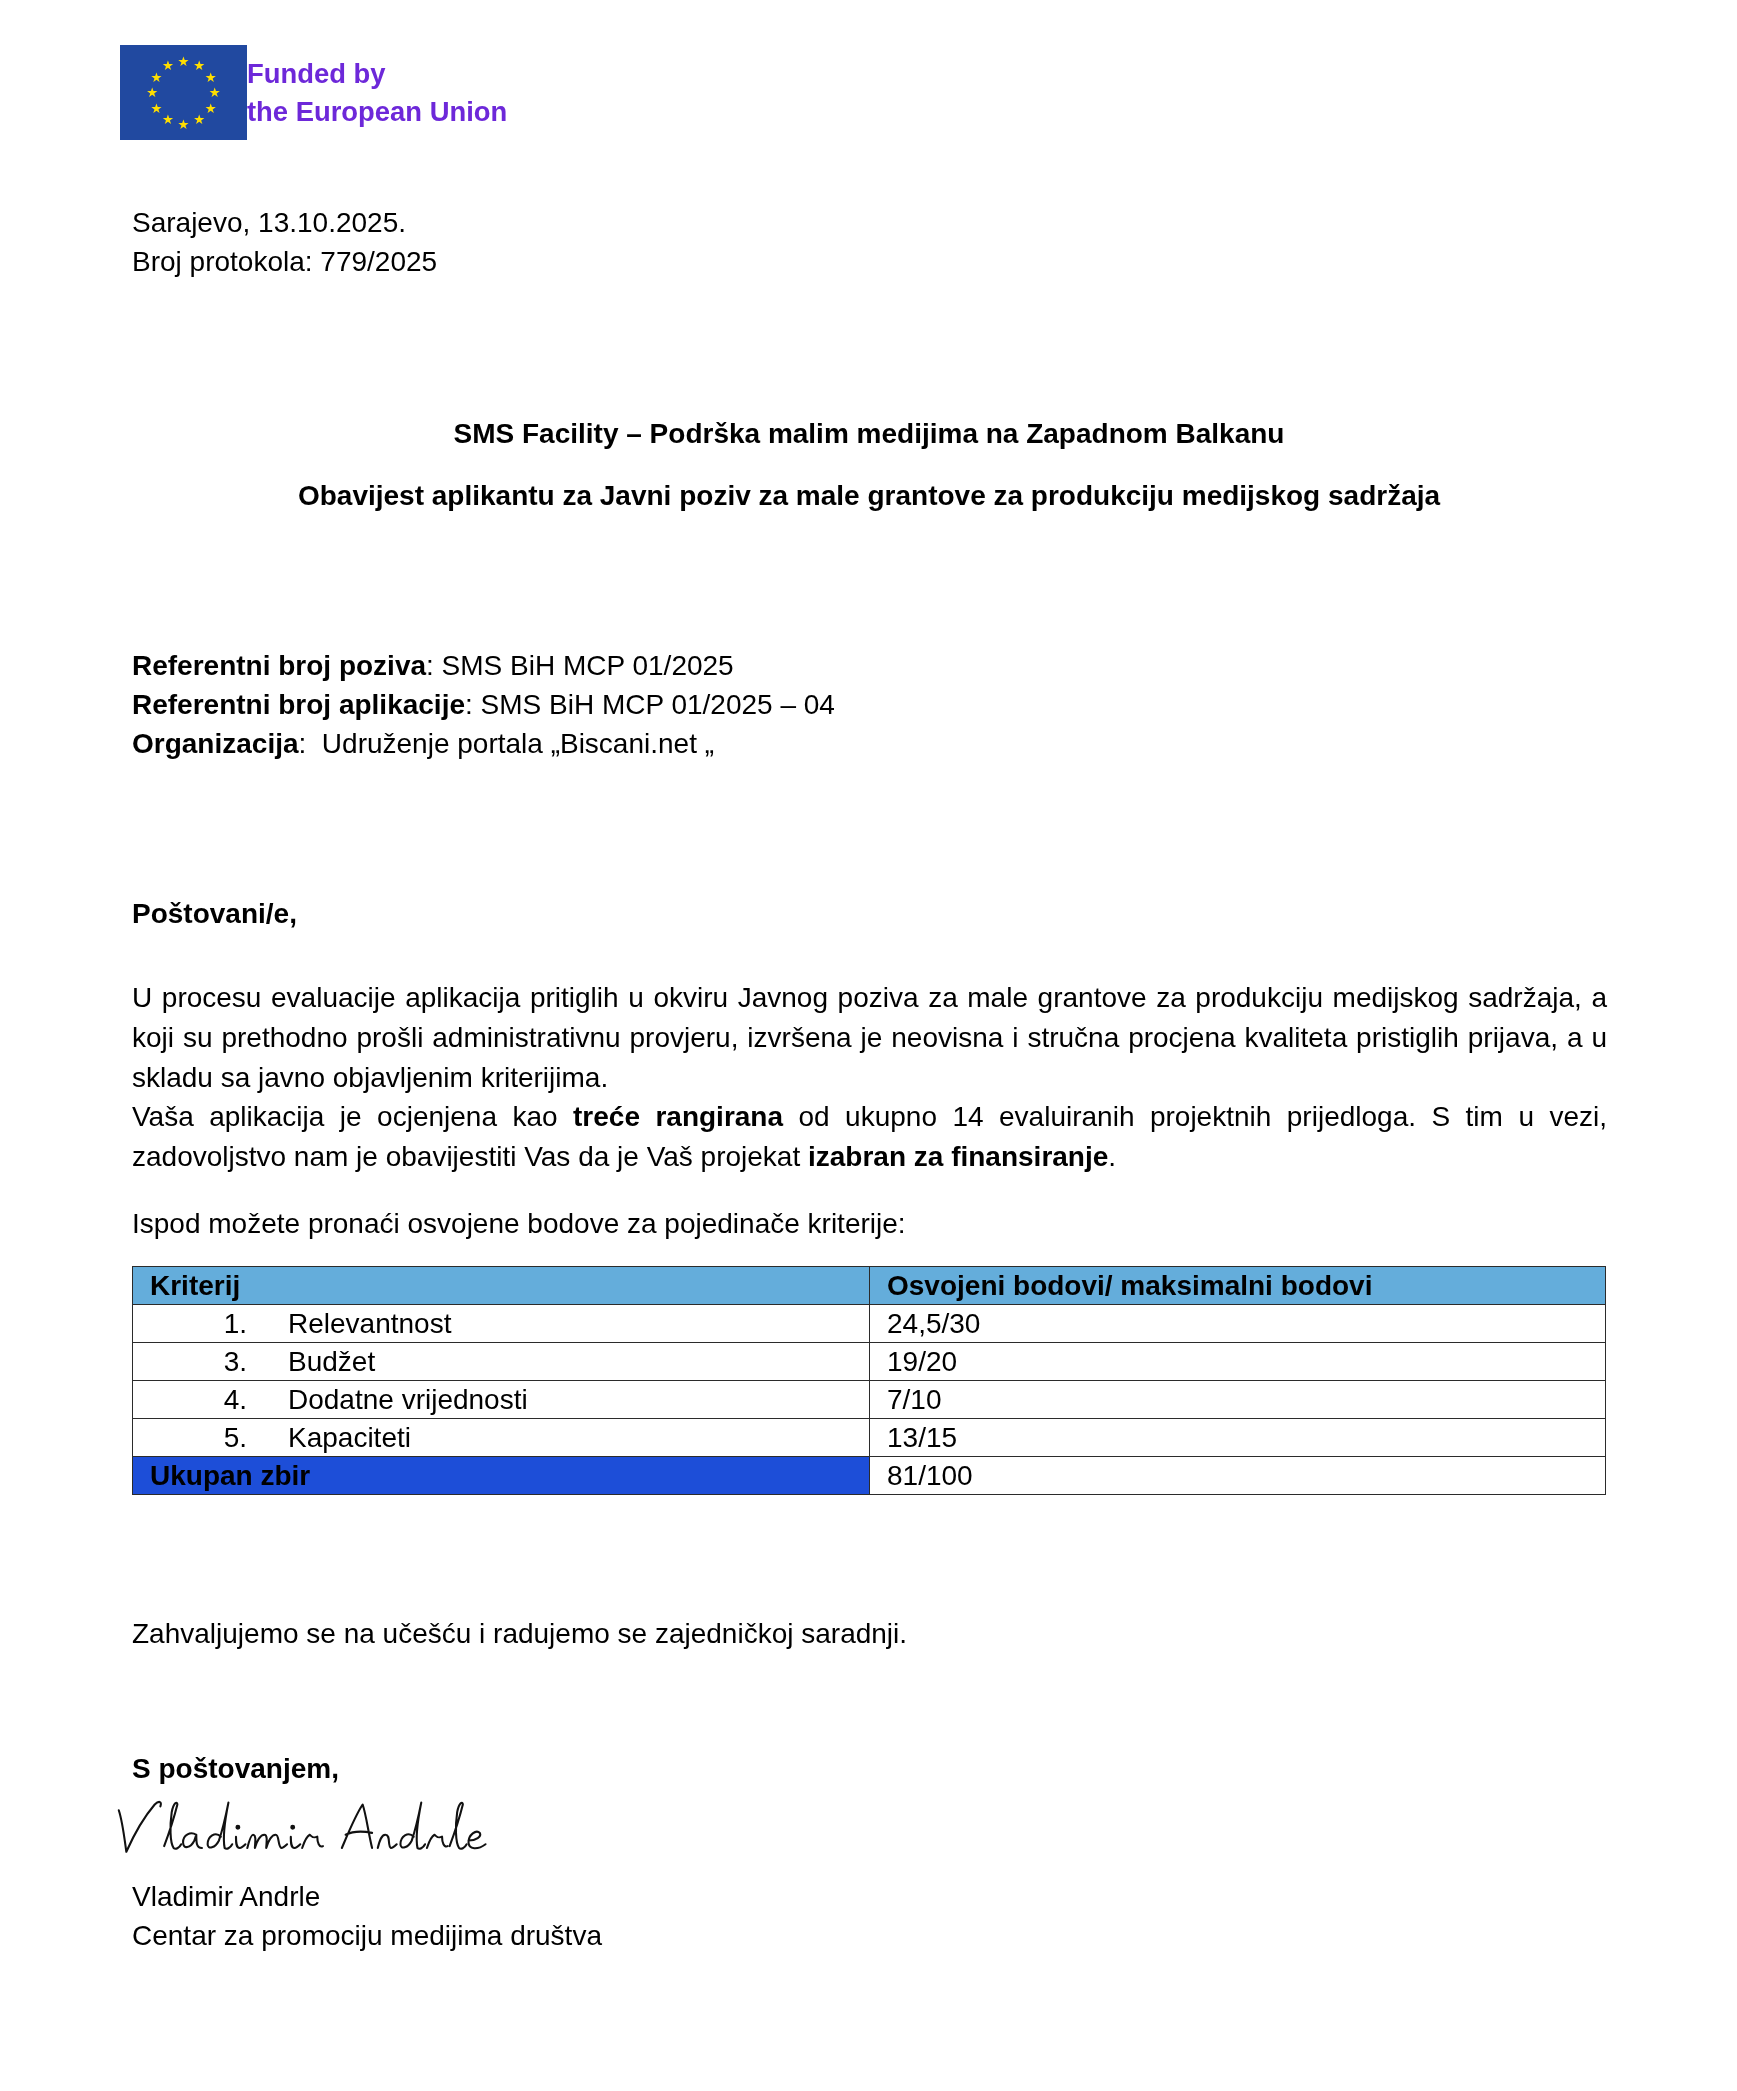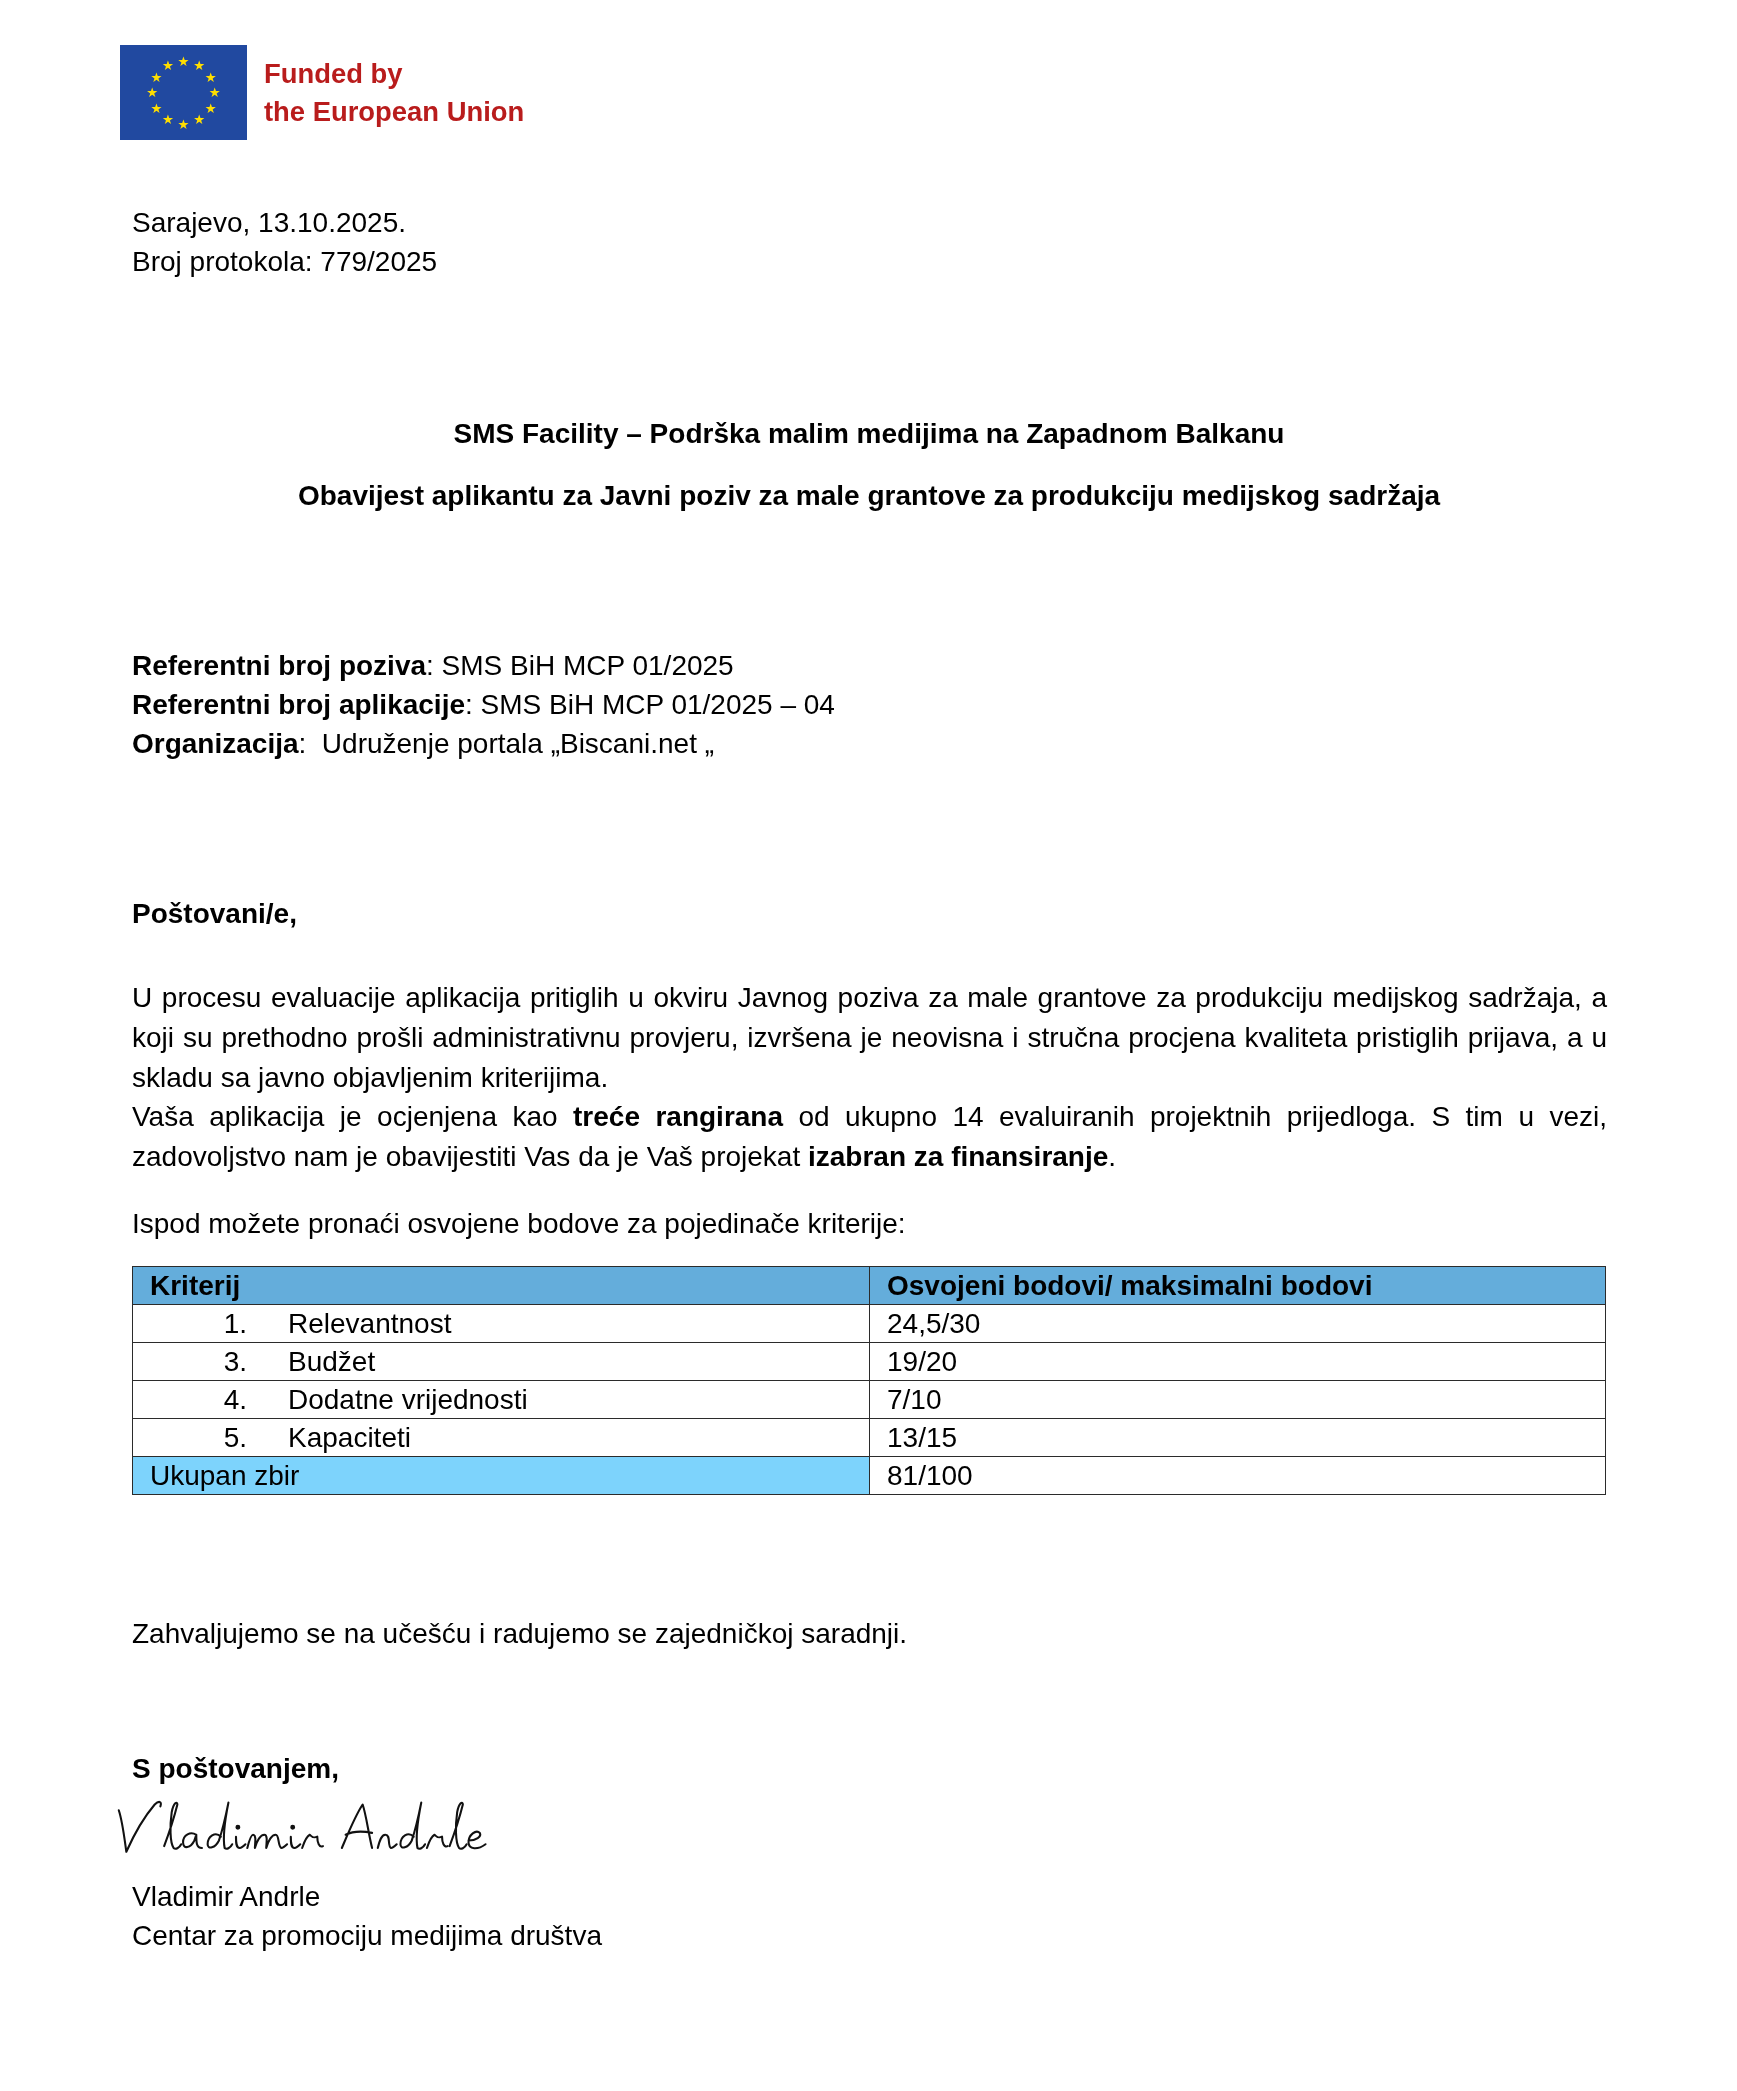--- a/index.html
+++ b/index.html
@@ -22,22 +22,21 @@
     left: 120px; top: 45px;
     display: flex; align-items: center;
   }
   .eu-flag {
     width: 127px; height: 95px;
     background: #2149a0;
     position: relative;
   }
   .eu-flag svg { position: absolute; left: 0; top: 0; }
   .eu-text {
-    margin-left: 17px;
-    color: #b91c1c;
+    color: #6d28d9;
     font-weight: bold;
     font-size: 27.4px;
     line-height: 38px;
   }
 
   .text { font-size: 28px; line-height: 39px; white-space: nowrap; }
   .bold { font-weight: bold; }
 
   .meta { left: 132px; top: 203px; }
 
@@ -74,21 +73,21 @@
   table.criteria td, table.criteria th {
     border: 1.9px solid #2b2b2b;
     height: 37px;
     padding: 0 0 0 17px;
     text-align: left;
     line-height: 37px;
     vertical-align: middle;
   }
   table.criteria .col1 { width: 719px; }
   table.criteria th { background: #64addb; font-weight: bold; }
-  table.criteria td.total-label { background: #7dd3fc; font-weight: normal; }
+  table.criteria td.total-label { background: #1d4ed8; font-weight: bold; }
   table.criteria td.score { padding-left: 17px; margin-top: 24px; }
   .num {
     display: inline-block;
     width: 57px;
     text-align: right;
     margin-left: 40px;
   }
   .crit-label { display: inline-block; margin-left: 41px; }
 
   .thanks { left: 132px; top: 1614px; }

